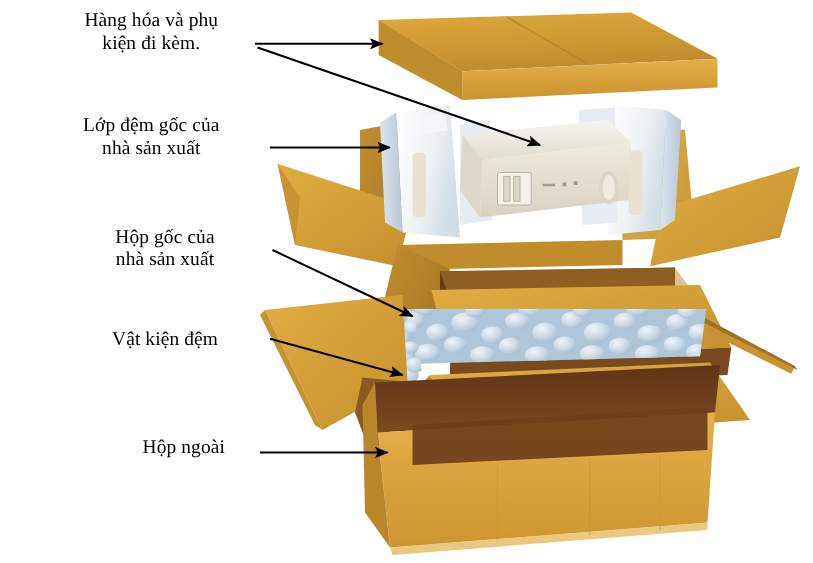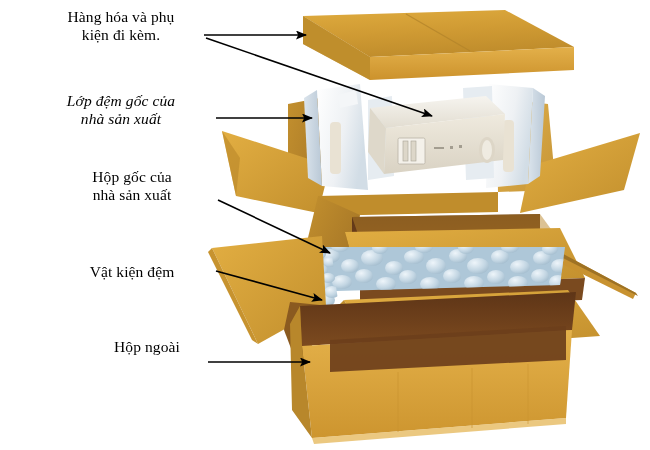--- a/index.html
+++ b/index.html
@@ -26,24 +26,24 @@
     position: absolute;
     color: #000000;
     font-family: "Liberation Serif", "DejaVu Serif", serif;
     font-size: 15.5px;
     line-height: 1.18;
     text-align: center;
     white-space: pre-line;
     letter-spacing: 0.1px;
   }
   #lbl-goods      { left: 26px;  top: 8px;   width: 190px; }
-  #lbl-foam       { left: 28px;  top: 92px;  width: 186px; font-style: italic; }
-  #lbl-innerbox   { left: 50px;  top: 168px; width: 164px; }
+  #lbl-foam       { left: 28px;  top: 92px;  width: 186px; }
+  #lbl-innerbox   { left: 50px;  top: 181px; width: 164px; }
   #lbl-cushion    { left: 52px;  top: 263px; width: 160px; }
-  #lbl-outerbox   { left: 82px;  top: 338px; width: 130px; }
+  #lbl-outerbox   { left: 82px;  top: 349px; width: 130px; }
 
   svg.art { position: absolute; left: 0; top: 0; }
   #artwork { z-index: 1; }
   #arrows  { z-index: 5; }
 </style>
 </head>
 <body>
 
 <div id="stage">
 

